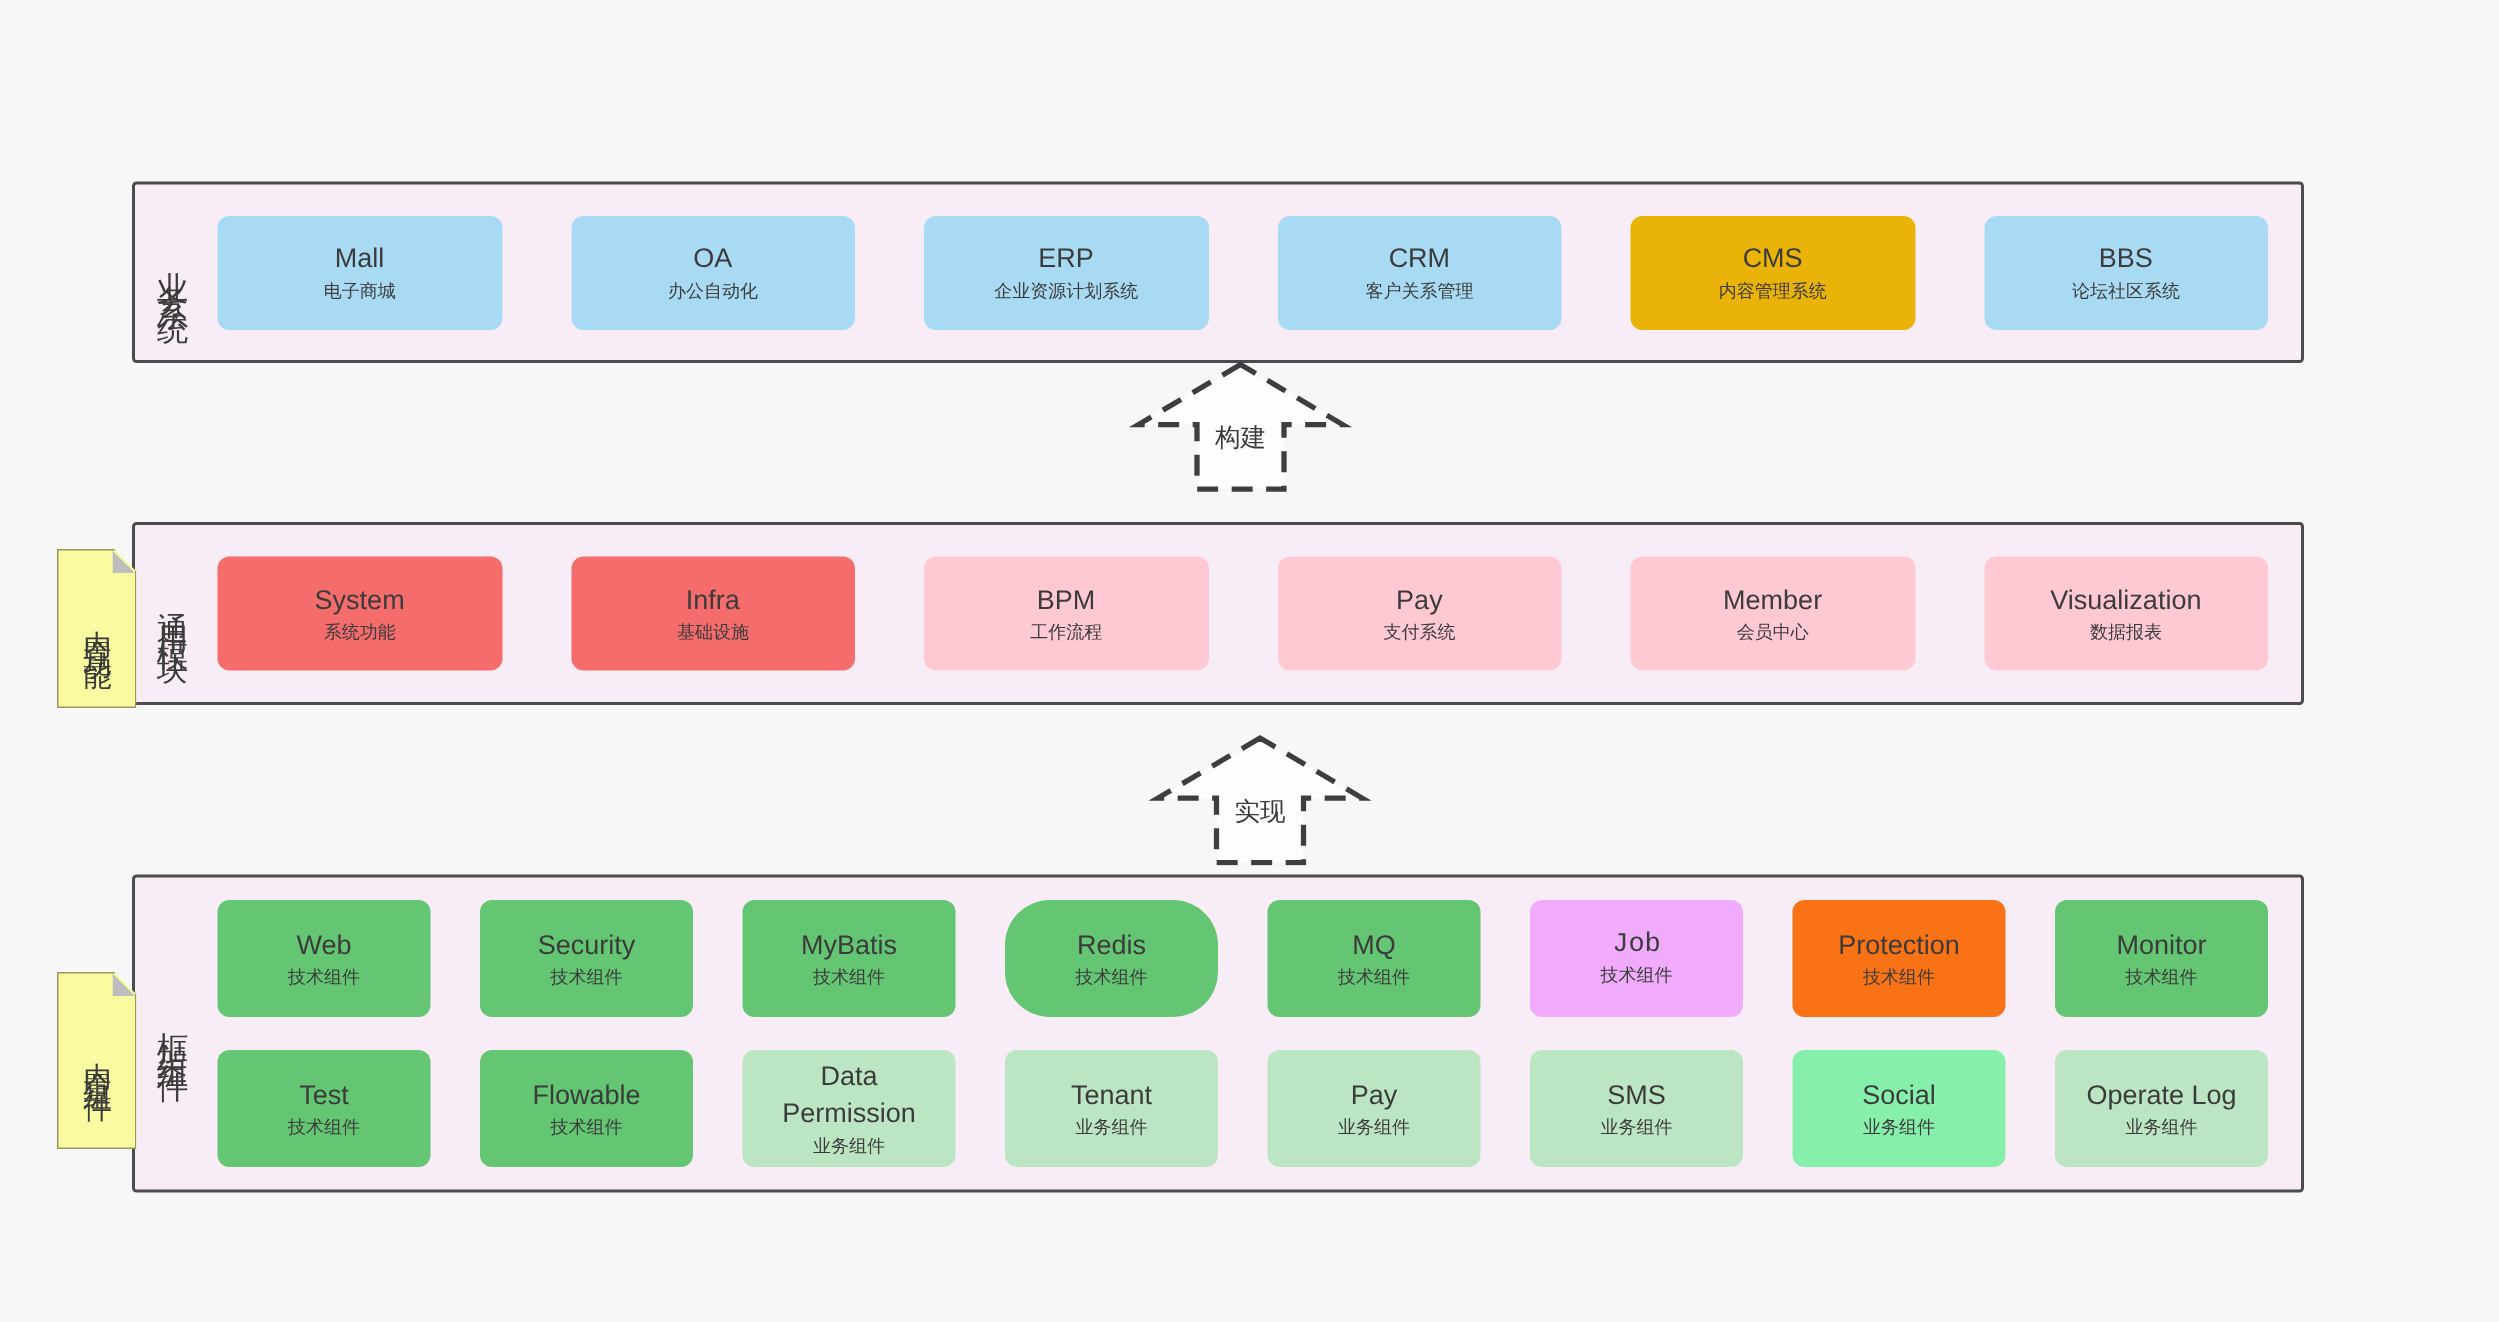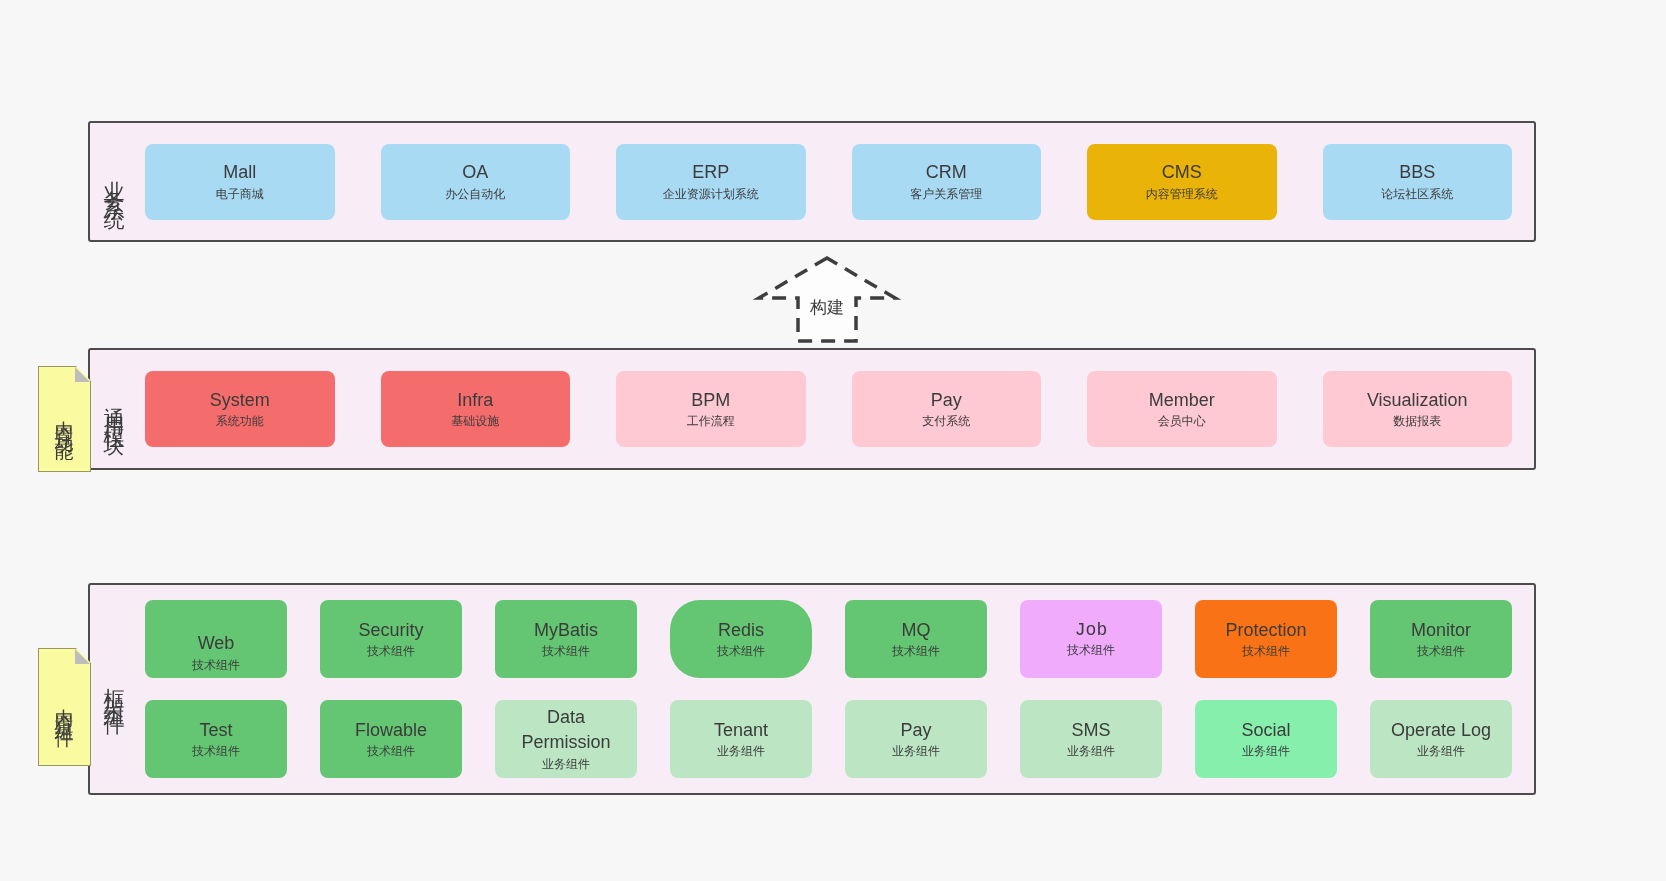--- a/index.html
+++ b/index.html
@@ -24,21 +24,21 @@
   #panel-framework .rows{flex:1;display:flex;flex-direction:column;gap:22px;padding:0 22px 0 20px;}
   #panel-framework .boxes{flex:none;gap:33px;padding:0;}
 
   .box{flex:1;min-width:0;height:76px;border-radius:8px;display:flex;flex-direction:column;
        justify-content:center;align-items:center;text-align:center;padding:4px 8px;line-height:1.42;}
   #panel-framework .box{height:78px;}
   .box-title{font-size:18px;}
   .box-subtitle{font-size:12px;}
 
   .arrow{position:absolute;width:162px;height:90px;}
-  #arrow-build{left:746px;top:253px;}
+  #arrow-build{left:746px;top:238px;}
   #arrow-implement{left:759px;top:487px;}
   .arrow svg{position:absolute;inset:0;}
   .arrow-label{position:absolute;left:50%;top:60%;transform:translate(-50%,-50%);
                font-size:17px;color:var(--text);background:#fdfdfd;padding:0 1px;white-space:nowrap;}
 
   .sticky{position:absolute;left:38px;width:53px;background:var(--sticky_bg);
           border:1px solid #97975f;display:flex;align-items:center;justify-content:center;z-index:3;
           clip-path:polygon(0 0,calc(100% - 15px) 0,100% 15px,100% 100%,0 100%);}
   #sticky-features{top:366px;height:106px;}
   #sticky-components{top:648px;height:118px;}
@@ -117,32 +117,38 @@
     <div class="box-title">Member</div>
     <div class="box-subtitle">会员中心</div>
   </div>
         <div class="box" style="background: rgb(254, 201, 211);">
     <div class="box-title">Visualization</div>
     <div class="box-subtitle">数据报表</div>
   </div>
       </div>
   </section>
 
+  <div class="arrow" id="arrow-implement">
+    <svg viewBox="0 0 162 90">
+      <path d="M81 5 L13 45 L52 45 L52 88 L110 88 L110 45 L149 45 Z" fill="#fdfdfd" stroke="#3e3e3e" stroke-width="3.5" stroke-dasharray="14 9"></path>
+    </svg>
+    <span class="arrow-label">实现</span>
+  </div>
 
   <div class="sticky" id="sticky-components">
     <span class="sticky-text">内置组件</span>
     <svg class="fold" width="15" height="15">
       <polygon points="0,0 15,15 0,15" fill="#bdbdbd"></polygon>
     </svg>
   </div>
   <section class="panel" id="panel-framework">
     <div class="panel-label">框架组件</div>
     <div class="rows">
       <div class="boxes">
-          <div class="box" style="background: rgb(100, 198, 115); justify-content: flex-end;">
+          <div class="box" style="background: rgb(100, 198, 115);">
     <div class="box-title">Web</div>
     <div class="box-subtitle">技术组件</div>
   </div>
           <div class="box" style="background: rgb(100, 198, 115);">
     <div class="box-title">Security</div>
     <div class="box-subtitle">技术组件</div>
   </div>
           <div class="box" style="background: rgb(100, 198, 115); justify-content: center;">
     <div class="box-title">MyBatis</div>
     <div class="box-subtitle">技术组件</div>

